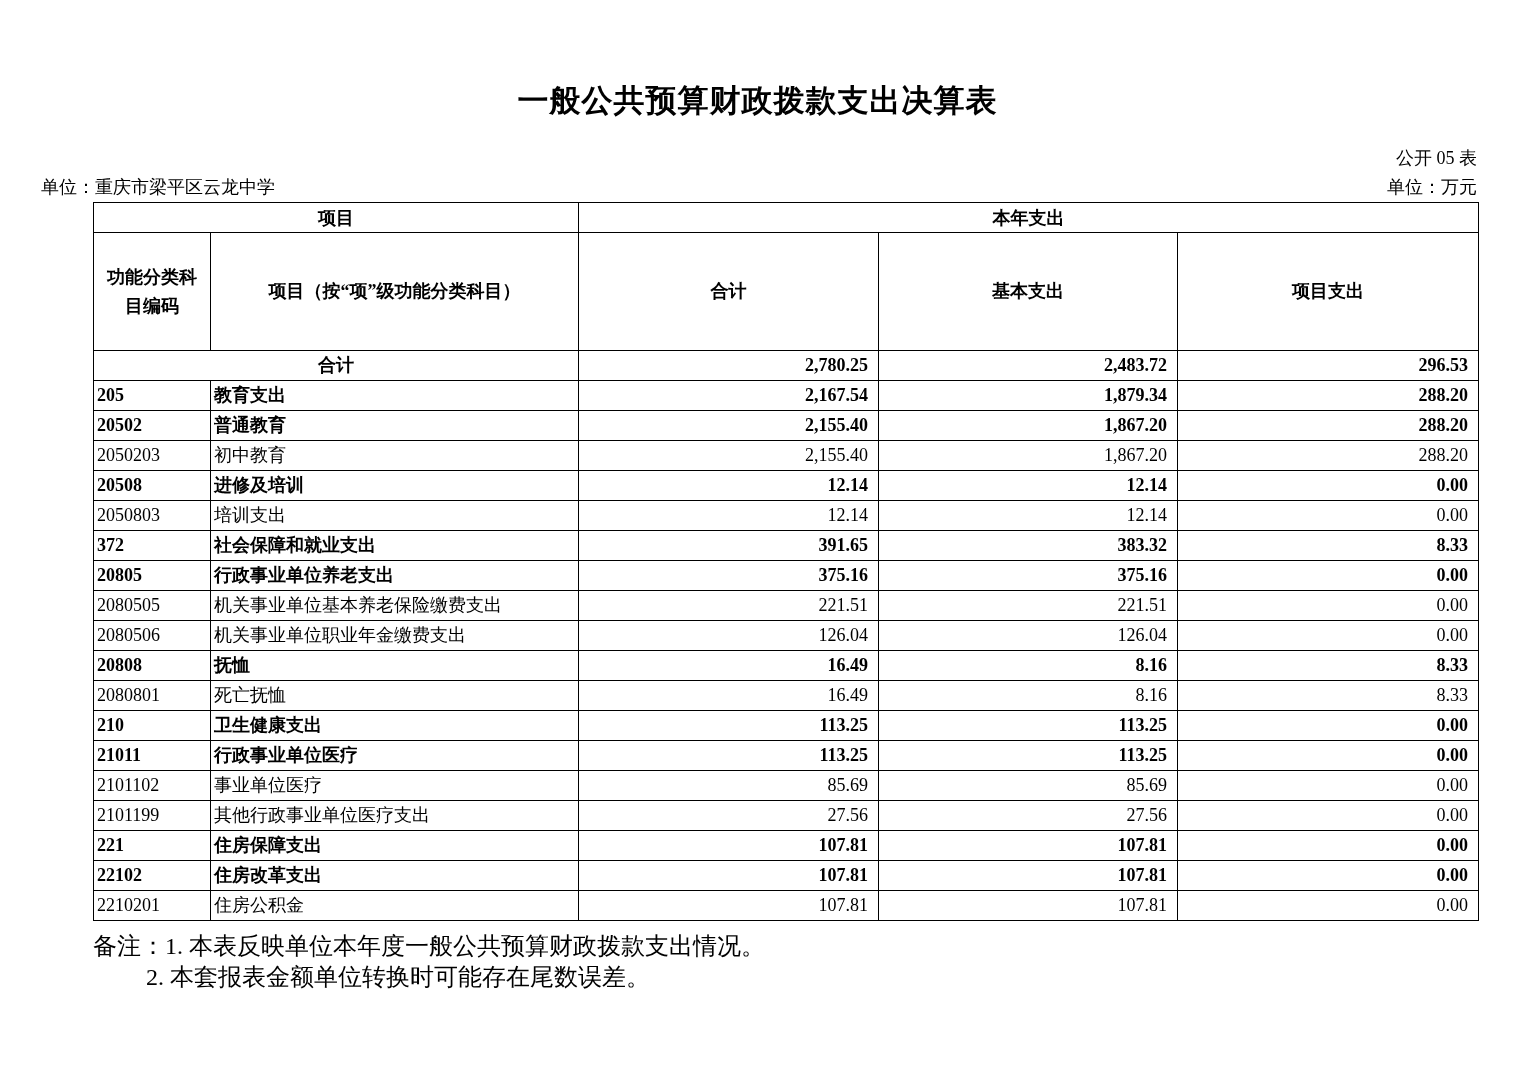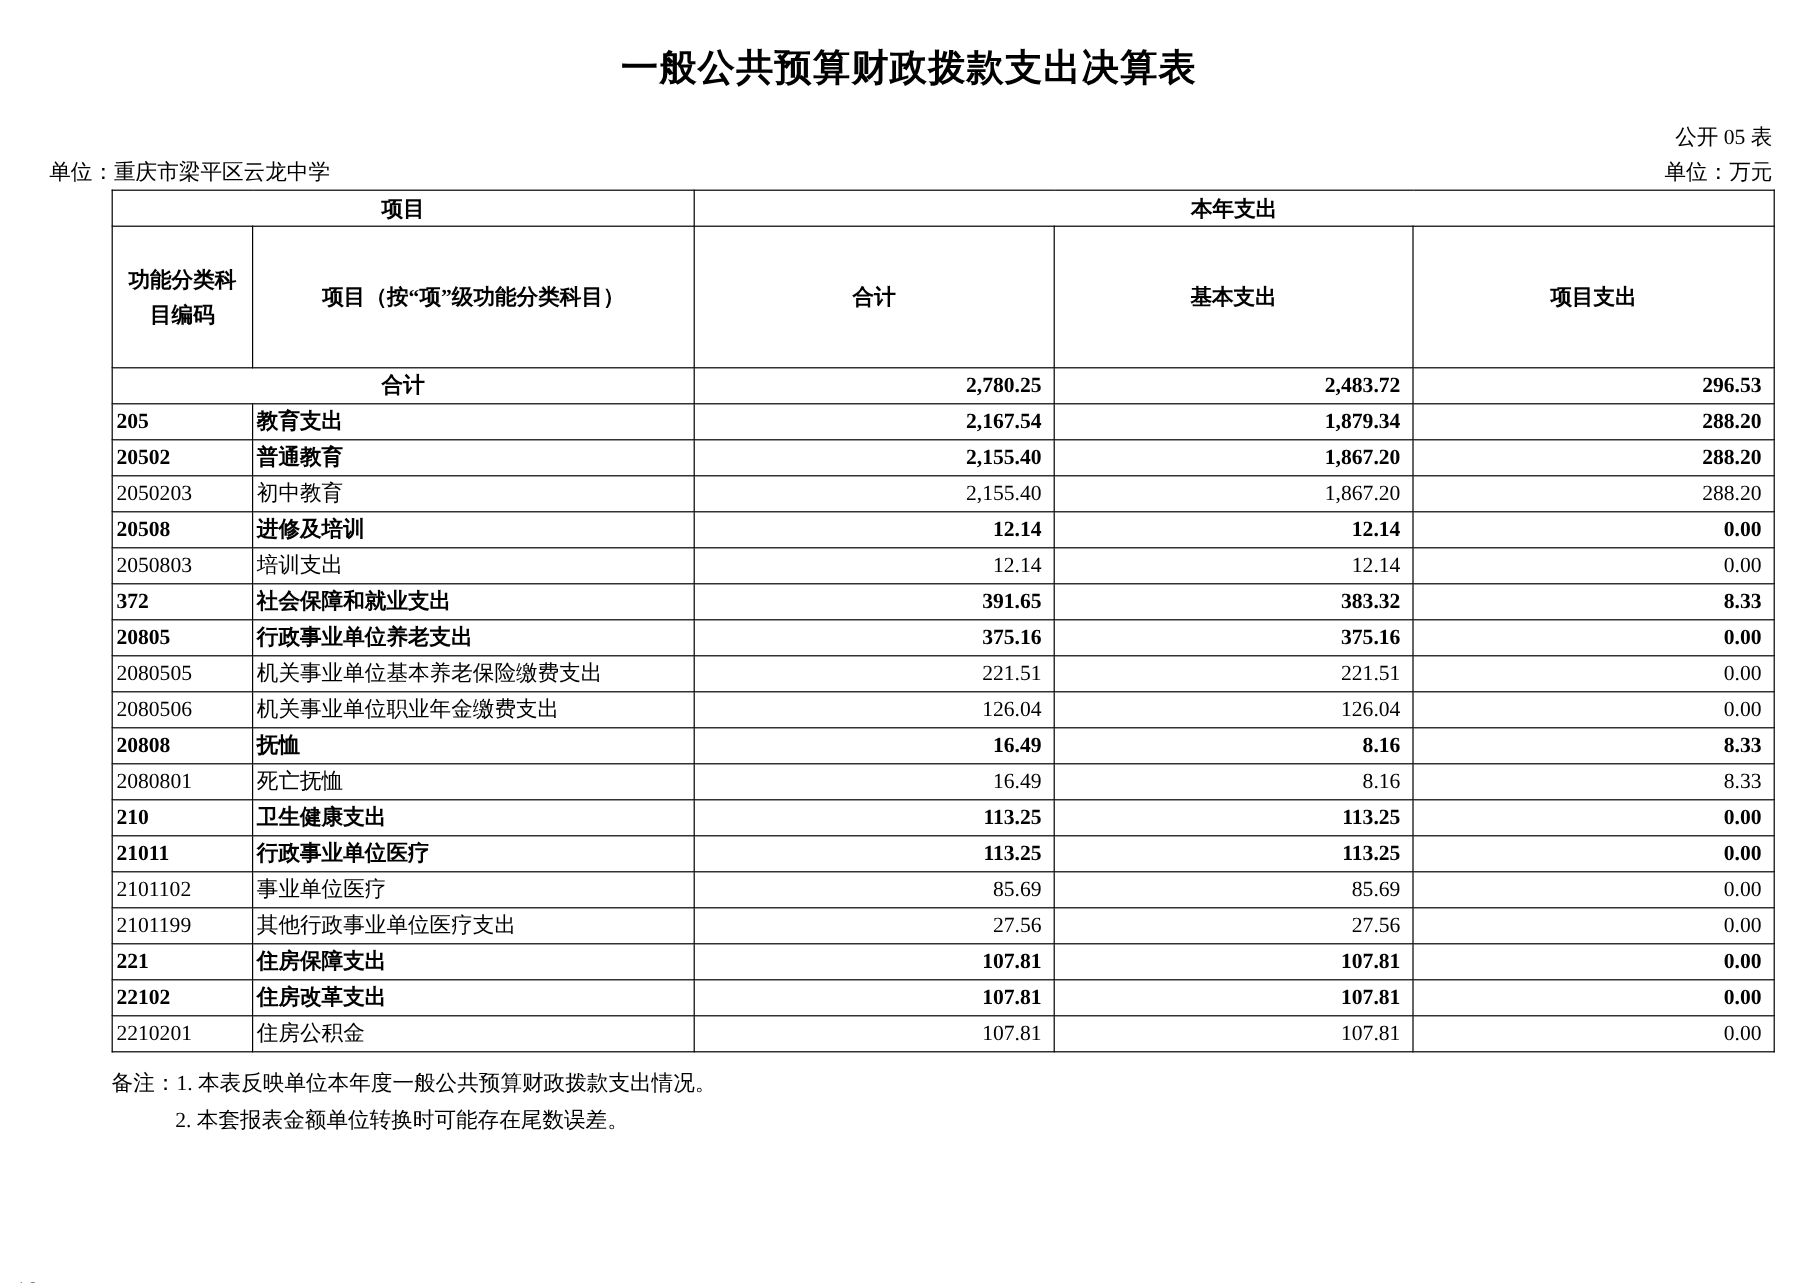--- a/index.html
+++ b/index.html
@@ -6,21 +6,21 @@
   html, body { background: #ffffff; }
   body {
     width: 1515px; height: 1069px;
     overflow: hidden;
     font-family: "Liberation Serif", "DejaVu Serif", serif;
     color: #000;
   }
   .page { width: 1515px; height: 1069px; position: relative; background: #fff; }
 
   .doc-title {
-    padding-top: 36px;
+    padding-top: 80px;
     text-align: center;
     font-size: 31px;
     font-weight: bold;
     letter-spacing: 1px;
   }
   .table-code-row {
     margin: 24px 38px 0 16px;
     text-align: right;
     font-size: 18px;
   }
@@ -47,21 +47,21 @@
   tr.group-hdr th { height: 30px; text-align: center; }
   tr.col-hdr th { height: 118px; text-align: center; vertical-align: middle; padding: 0 6px; line-height: 1.6; }
   tbody td { height: 29px; line-height: 29px; }
   td.c-left  { text-align: left;  padding-left: 3px; }
   td.c-num   { text-align: right; padding-right: 10px; }
   td.c-center{ text-align: center; }
   tr.lvl td  { font-weight: bold; }
 
   .notes {
     margin: 10px 0 0 93px;
-    font-size: 18px;
+    font-size: 24px;
     line-height: 31px;
   }
   .notes .note-line2 { margin-left: 53px; }
   .page-number {
     position: absolute;
     left: 0; right: 0;
     top: 1066px;
     text-align: left;
     font-size: 16px;
     letter-spacing: 2px;

